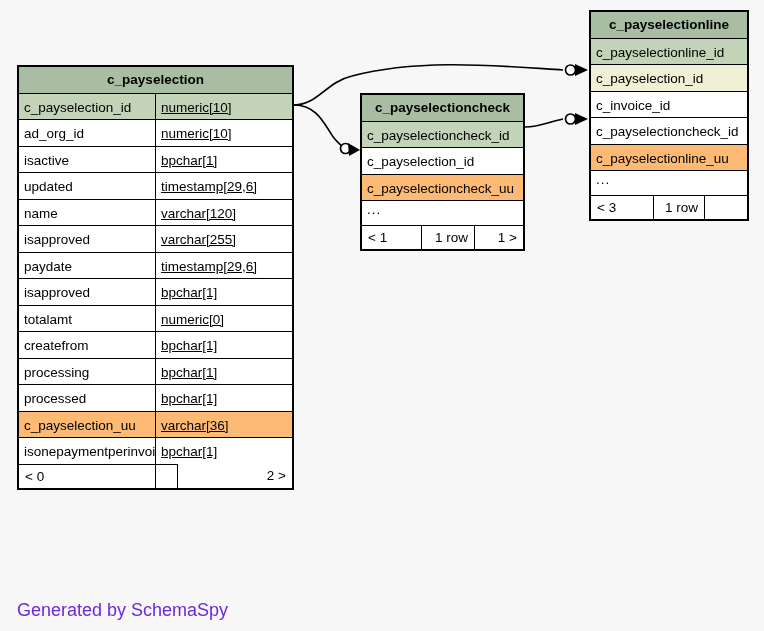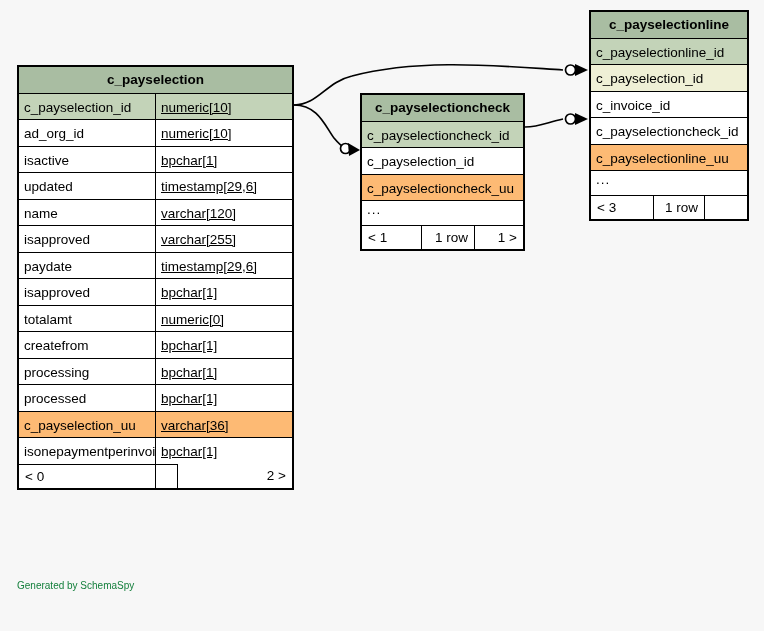--- a/index.html
+++ b/index.html
@@ -105,23 +105,23 @@
   #table-c_payselectioncheck { left: 360px; top: 93px; width: 165px; }
   #table-c_payselectionline  { left: 589px; top: 10px; width: 160px; }
 
   #table-c_payselection .name-cell { width: 164px; }
   #table-c_payselectioncheck .name-cell,
   #table-c_payselectionline .name-cell { width: auto; }
 
   .generated-note {
     position: absolute;
     left: 17px;
-    top: 580px;
-    font-size: 10px;
-    color: #15803d;
+    top: 600px;
+    font-size: 18px;
+    color: #6d28d9;
     z-index: 3;
   }
 </style>
 </head>
 <body>
 
 <div id="diagram-canvas">
 
   <svg id="edge-layer" viewBox="0 0 764 631" width="764" height="631">
     <g fill="none" stroke="#000000" stroke-width="1.7">

